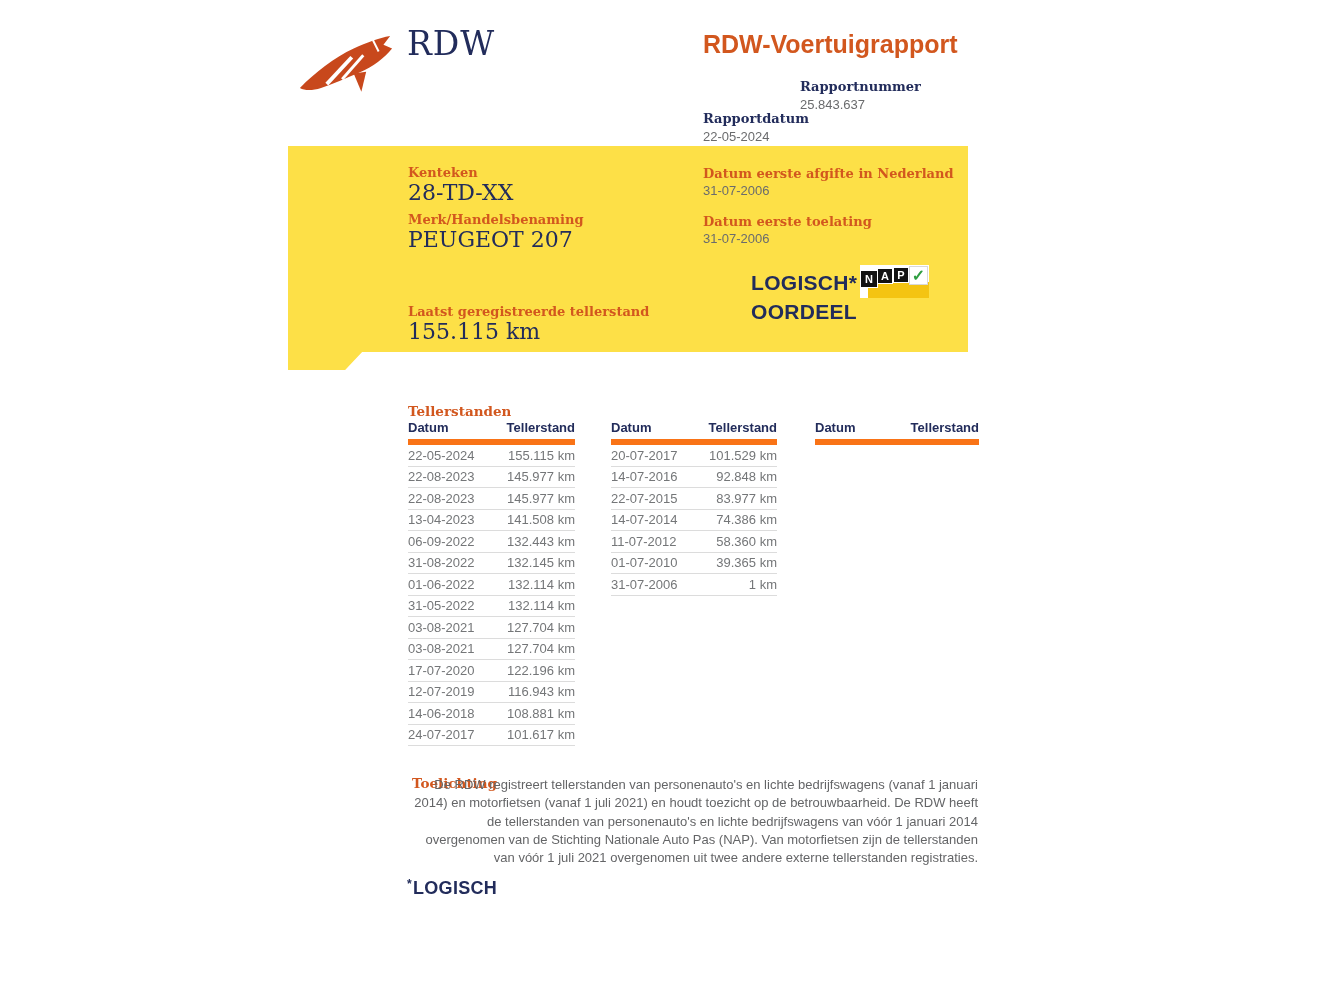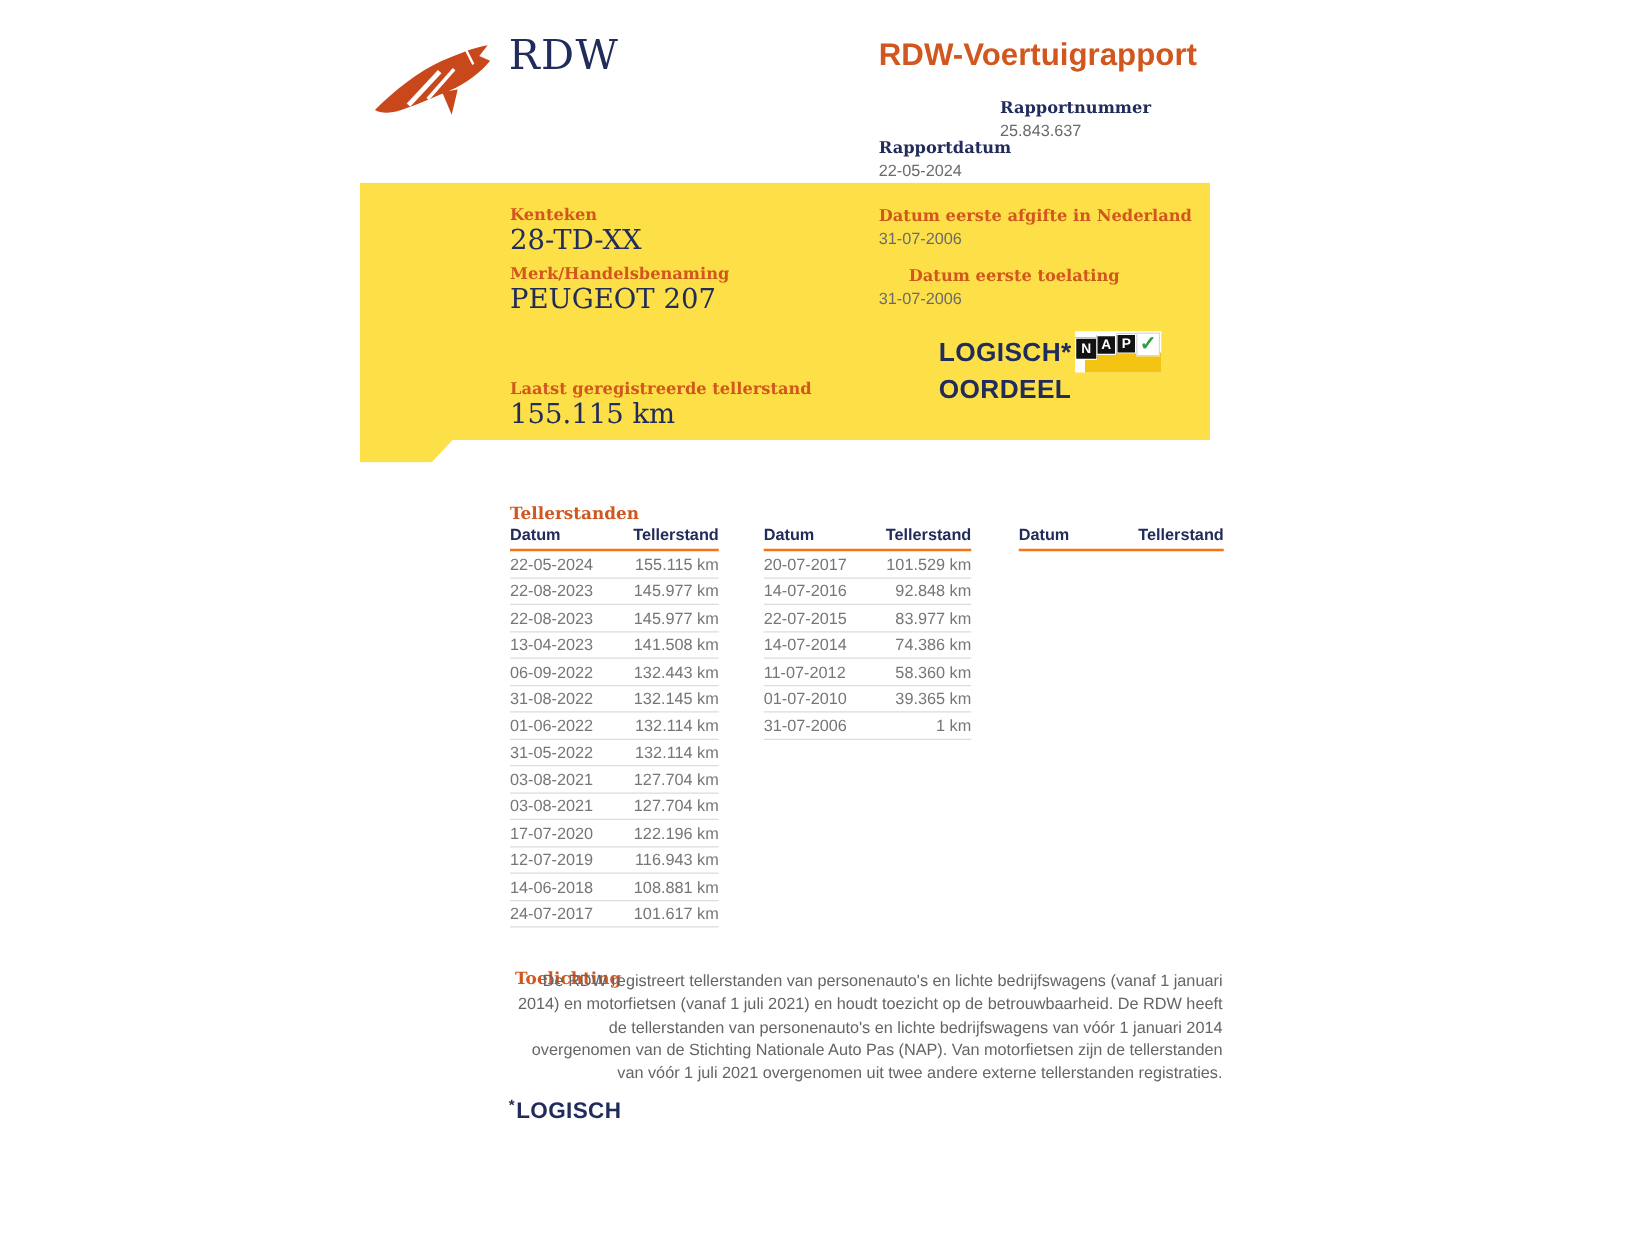--- a/index.html
+++ b/index.html
@@ -51,21 +51,21 @@
     position:absolute; font-size:13px; color:#6A6B6D;
   }
   .lab-kenteken  { left:120px; top:19px; }
   .val-kenteken  { left:120px; top:34px; }
   .lab-merk      { left:120px; top:66px; }
   .val-merk      { left:120px; top:81px; }
   .lab-laatst    { left:120px; top:158px; }
   .val-laatst    { left:120px; top:173px; }
   .lab-afgifte   { left:415px; top:20px; }
   .val-afgifte   { left:415px; top:37px; }
-  .lab-toelating { left:439px; top:68px; }
+  .lab-toelating { left:415px; top:68px; }
   .val-toelating { left:415px; top:85px; }
   .oordeel {
     position:absolute; left:415px; top:122px;
     font-size:21px; font-weight:700; color:#222C5B; line-height:29px;
     letter-spacing:0.3px;
     margin-left:48px;
   }
   
   .nap { position:absolute; left:572px; top:119px; width:69px; height:33px; background:#ffffff; }
   .nap-yellow { position:absolute; left:8px; top:17px; width:61px; height:16px; background:#F4C412; }
@@ -91,21 +91,21 @@
     font-size:13.5px; color:#D2571E;
   }
   .st-teller { left:408px; top:403px; }
   .tcol { position:absolute; top:420px; }
   .tcol-0 { left:408px; width:167px; }
   .tcol-1 { left:611px; width:166px; }
   .tcol-2 { left:815px; width:164px; }
   .thead {
     display:flex; justify-content:space-between; align-items:baseline;
     font-size:13px; font-weight:700; color:#222C5B;
-    padding-bottom:4px; border-bottom:2px solid #f97316;
+    padding-bottom:4px; border-bottom:6px solid #f97316;
   }
   .trow {
     display:flex; justify-content:space-between; align-items:center;
     height:21.5px; font-size:13px; color:#747678;
     border-bottom:1px solid #dcdcdc;
   }
 
   
   .st-toelichting { left:412px; top:754px;margin-top:21px; }
   .toelichting-text {

